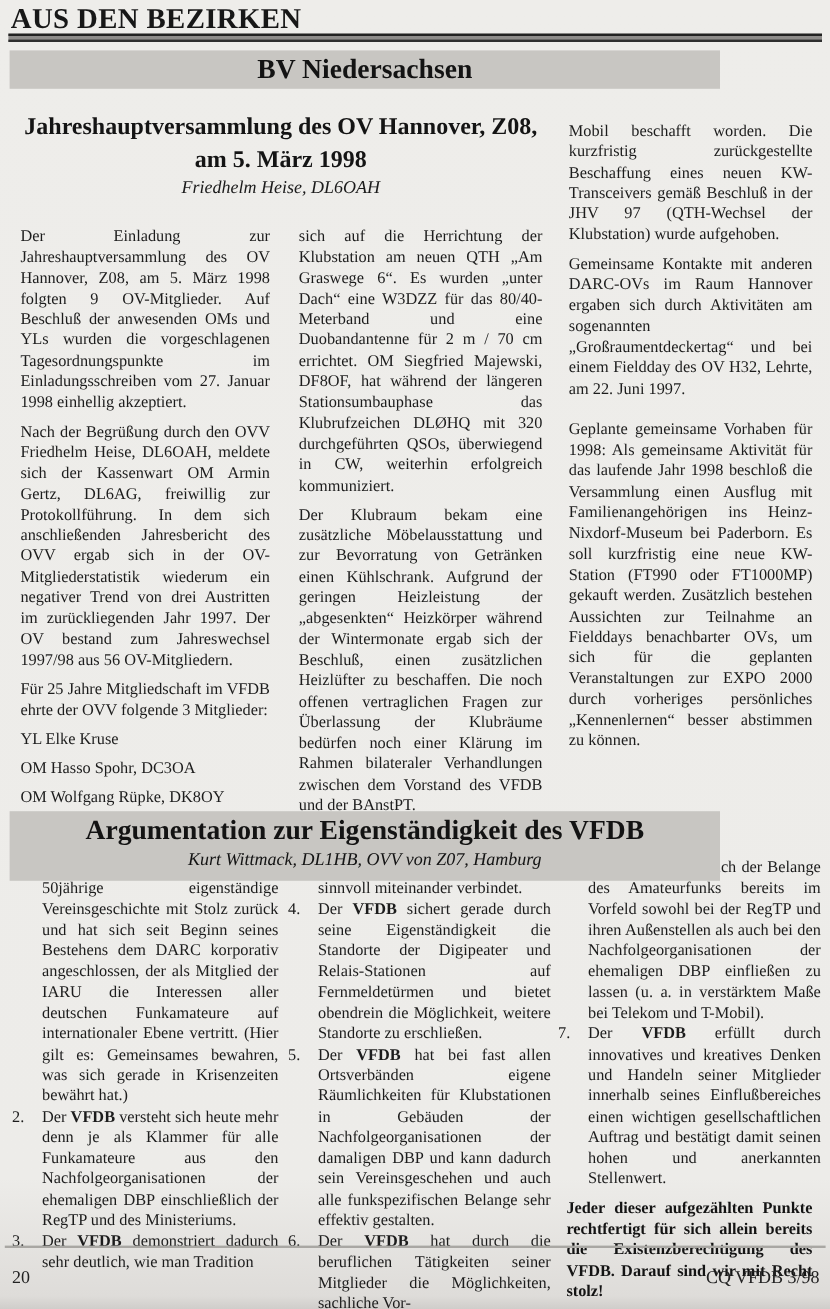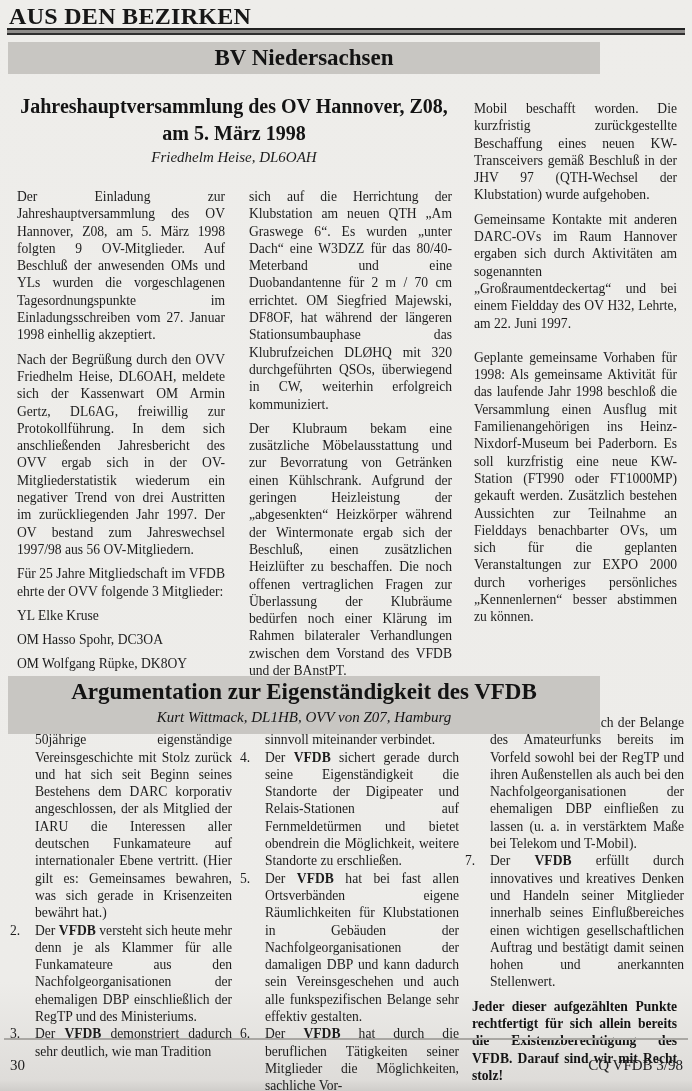--- a/index.html
+++ b/index.html
@@ -147,17 +147,17 @@
     </div>
     <div class="item">
       <span class="num">7.</span>
       <span class="itxt">Der <b>VFDB</b> erfüllt durch innovatives und kreatives Denken und Handeln seiner Mitglieder innerhalb seines Einflußbereiches einen wichtigen gesellschaftlichen Auftrag und bestätigt damit seinen hohen und anerkannten Stellenwert.</span>
     </div>
     <p class="closing">Jeder dieser aufgezählten Punkte rechtfertigt für sich allein bereits die Existenzberechtigung des VFDB. Darauf sind wir mit Recht stolz!</p>
   </div>
 
   <div class="footer-rule"></div>
   <div class="footer">
-    <span class="pageno">30</span>
+    <span class="pageno">20</span>
     <span class="issue">CQ VFDB 3/98</span>
   </div>
 
 </div>
 
 </body></html>

